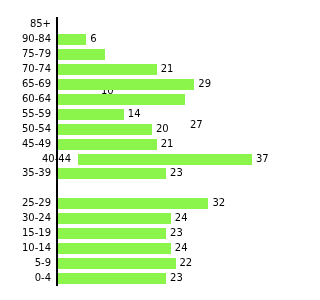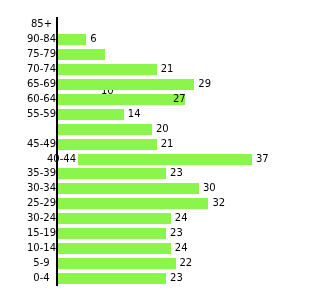--- a/index.html
+++ b/index.html
@@ -33,26 +33,26 @@
     background: #000000;
   }
   .row {
     position: absolute;
     left: 0;
     width: 300px;
     height: 14.94px;
   }
   .cat-label {
     position: absolute;
-    left: 16px;
+    left: 0;
     top: 0;
     width: 51px;
     height: 14.94px;
     line-height: 14.94px;
-    text-align: center;
+    text-align: right;
     font-size: 10px;
     color: #000000;
     white-space: nowrap;
   }
   .bar {
     position: absolute;
     left: 58px;
     top: 2px;
     height: 11px;
     background: #8cf54b;
@@ -100,30 +100,31 @@
 
     <div class="row" style="top:76.78px;">
       <span class="cat-label">65-69</span>
       <div class="bar" style="width:136.3px;"></div>
       <span class="val-label" style="left:198.3px;">29</span>
     </div>
 
     <div class="row" style="top:91.72px;">
       <span class="cat-label">60-64</span>
       <div class="bar" style="width:126.9px;"></div>
-      <span class="val-label" style="left:173px;">27</span>
+      <span class="val-label" style="left:190px;margin-top:26px;">27</span>
     </div>
 
     <div class="row" style="top:106.67px;">
       <span class="cat-label">55-59</span>
       <div class="bar" style="width:65.8px;"></div>
       <span class="val-label" style="left:127.8px;">14</span>
     </div>
 
     <div class="row" style="top:121.61px;">
+      <span class="cat-label">50-54</span>
       <div class="bar" style="width:94px;"></div>
       <span class="val-label" style="left:156px;">20</span>
     </div>
 
     <div class="row" style="top:136.56px;">
       <span class="cat-label">45-49</span>
       <div class="bar" style="width:98.7px;"></div>
       <span class="val-label" style="left:160.7px;">21</span>
     </div>
 
@@ -132,25 +133,20 @@
       <div class="bar" style="width:173.9px;"></div>
       <span class="val-label" style="left:235.9px;">37</span>
     </div>
 
     <div class="row" style="top:166.44px;">
       <span class="cat-label">35-39</span>
       <div class="bar" style="width:108.1px;"></div>
       <span class="val-label" style="left:170.1px;">23</span>
     </div>
 
-    <div class="row" style="top:181.39px;">
-      <span class="cat-label">30-34</span>
-      <div class="bar" style="width:141px;"></div>
-      <span class="val-label" style="left:203px;">30</span>
-    </div>
 
     <div class="row" style="top:196.33px;padding-left:48px;">
       <span class="cat-label">25-29</span>
       <div class="bar" style="width:150.4px;"></div>
       <span class="val-label" style="left:212.4px;">32</span>
     </div>
 
     <div class="row" style="top:211.28px;">
       <span class="cat-label">30-24</span>
       <div class="bar" style="width:112.8px;"></div>

